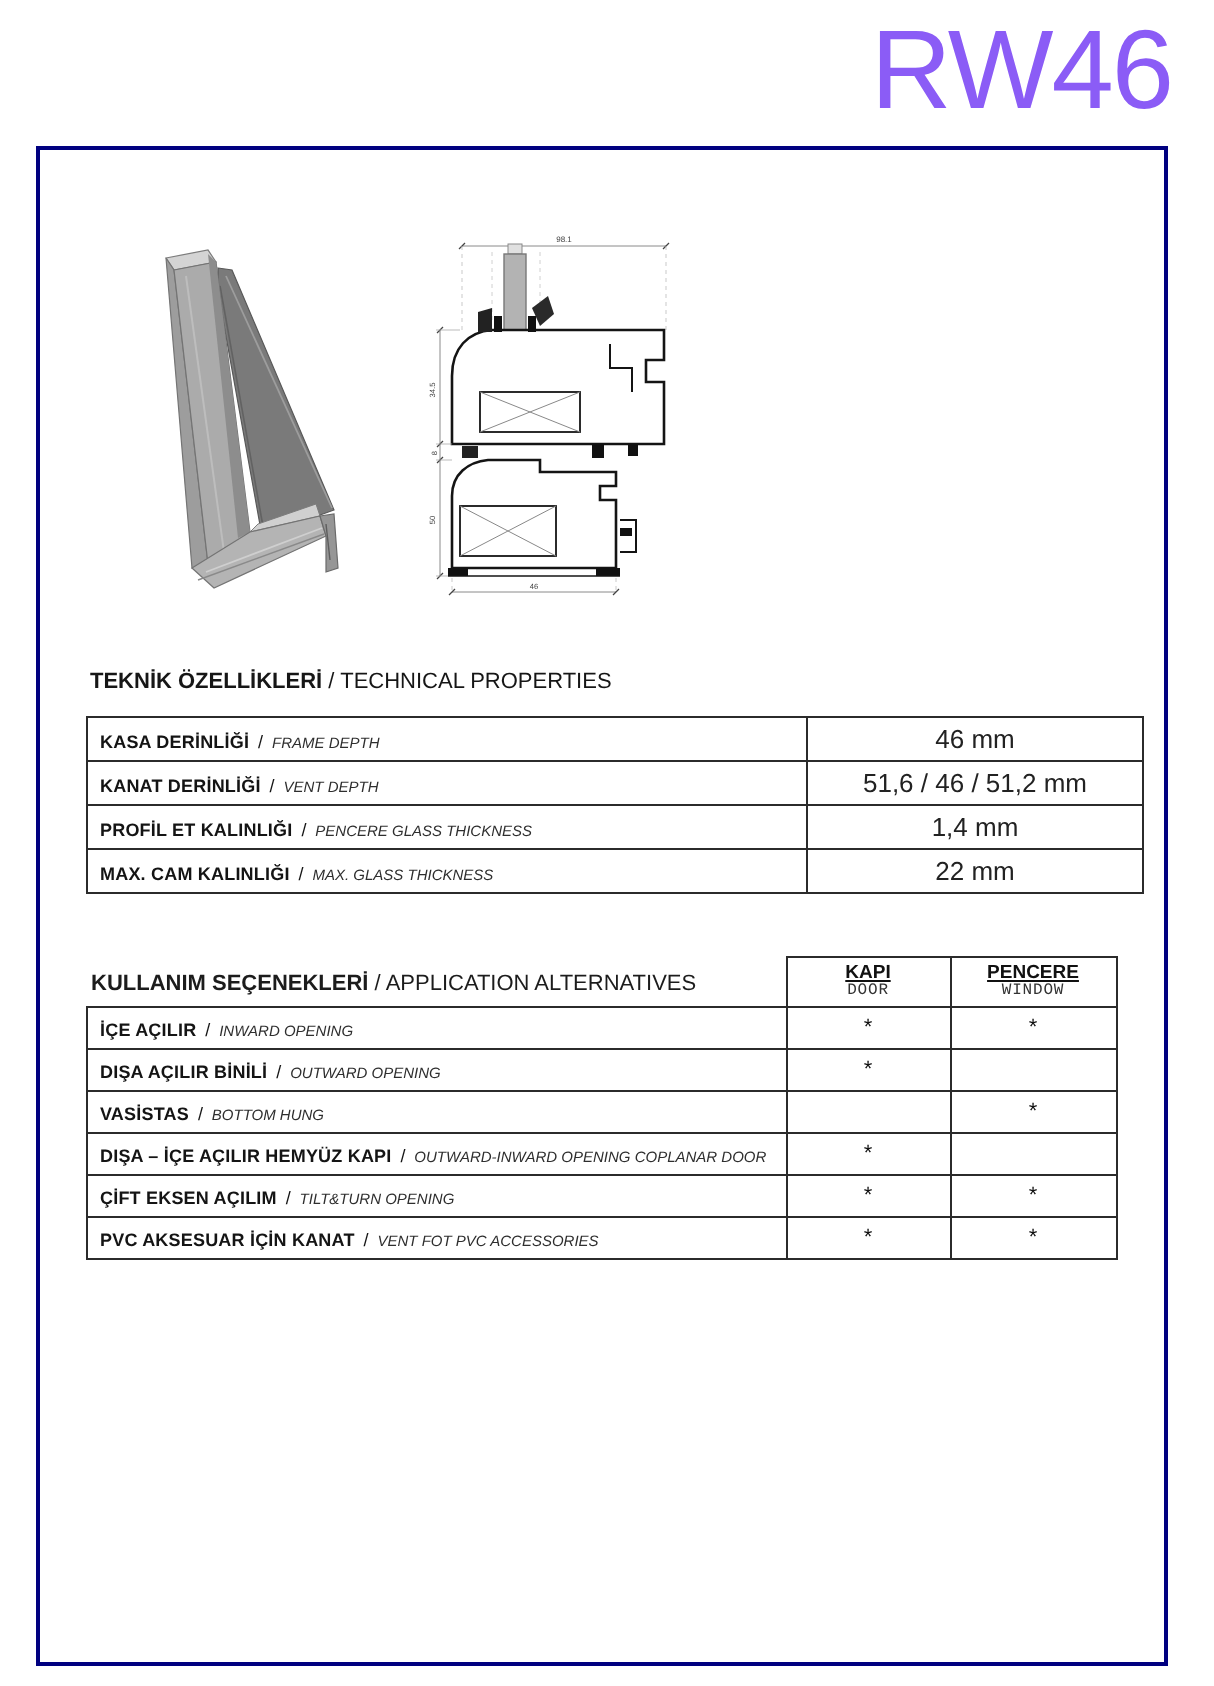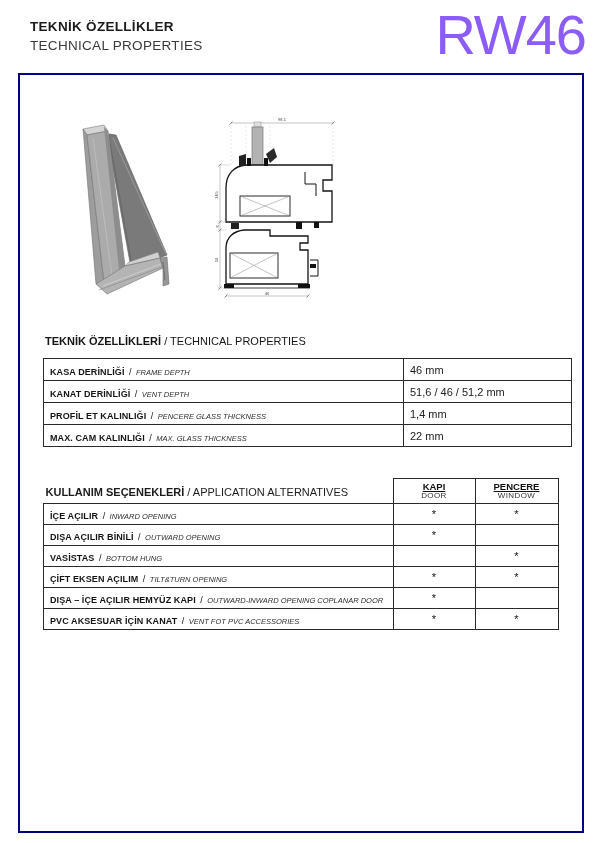--- a/index.html
+++ b/index.html
@@ -27,48 +27,44 @@
   
   .section-title{position:absolute;left:45px;font-size:11px;color:#161616;white-space:nowrap;}
   .section-title .tr{font-weight:bold;}
   .section-title .en{font-weight:normal;}
   .st-1{top:335px;}
   
   table{border-collapse:collapse;table-layout:fixed;}
   .props-table{position:absolute;left:43px;top:358px;width:502px;}
   .props-table td{border:1px solid #2b2b2b;height:21px;padding:0 6px;vertical-align:middle;}
   .props-table .col-label{width:347px;}
-  .props-table .col-value{width:155px;font-size:11px;color:#222;}
+  .props-table .col-value{width:155px;text-align:center;font-size:13px;color:#222;}
   .lbl-tr{font-weight:bold;font-size:9px;letter-spacing:.1px;color:#141414;}
   .lbl-sep{font-size:9px;color:#141414;}
   .lbl-en{font-style:italic;font-size:7.5px;color:#2e2e2e;}
   .app-table{position:absolute;left:43px;top:478px;width:502px;}
   .app-table td{border:1px solid #2b2b2b;vertical-align:middle;padding:0 6px;}
   .app-table .hdr td{height:24px;padding:0 2px;}
   .app-table td.no-border{border:none;padding:0 2px;}
   .app-table .col-lbl{width:345px;margin-top:32px;}
   .app-table .col-door{width:77px;text-align:center;}
   .app-table .col-win{width:78px;text-align:center;}
   .app-table tr.row td{height:20px;}
   .hdr-cell{text-align:center;line-height:1.05;}
   .hdr-tr{font-weight:bold;font-size:9.5px;color:#111;display:block;text-decoration:underline;}
-  .hdr-en{font-weight:normal;font-size:8px;color:#333;display:block;letter-spacing:.4px;}
+  .hdr-en{font-weight:normal;font-size:8px;color:#333;display:block;letter-spacing:.4px;font-family:Liberation Mono, monospace;}
   .app-title{font-size:11px;white-space:nowrap;}
   .app-title .tr{font-weight:bold;}
   .star{font-size:11px;color:#111;line-height:1;}
 </style>
 </head>
 <body>
 
 <div class="page">
 
-  <div class="doc-header">
-    <div class="doc-title-tr">TEKNİK ÖZELLİKLER</div>
-    <div class="doc-title-en">TECHNICAL PROPERTIES</div>
-  </div>
   <div class="product-code">RW46</div>
 
   <div class="content-frame"></div>
 
   <svg class="fig-3d" viewBox="0 0 130 190">
 
     <polygon points="46,18 53,19 104,139 68,152 46,30" fill="#7a7a7a" stroke="#585858" stroke-width="0.6"></polygon>
     <line x1="50" y1="22" x2="103" y2="138" stroke="#9d9d9d" stroke-width="0.9"></line>
     <line x1="47" y1="27" x2="69" y2="150" stroke="#626262" stroke-width="0.8"></line>
 
@@ -232,35 +228,35 @@
         <td class="col-lbl">
           <span class="lbl-tr">VASİSTAS</span>
           <span class="lbl-sep">/</span>
           <span class="lbl-en">BOTTOM HUNG</span>
         </td>
         <td class="col-door star"></td>
         <td class="col-win star">*</td>
       </tr>
       <tr class="row">
         <td class="col-lbl">
+          <span class="lbl-tr">DIŞA – İÇE AÇILIR HEMYÜZ KAPI</span>
+          <span class="lbl-sep">/</span>
+          <span class="lbl-en">OUTWARD-INWARD OPENING COPLANAR DOOR</span>
+        </td>
+        <td class="col-door star">*</td>
+        <td class="col-win star"></td>
+      </tr>
+      <tr class="row">
+        <td class="col-lbl">
           <span class="lbl-tr">ÇİFT EKSEN AÇILIM</span>
           <span class="lbl-sep">/</span>
           <span class="lbl-en">TILT&amp;TURN OPENING</span>
         </td>
         <td class="col-door star">*</td>
         <td class="col-win star">*</td>
-      </tr>
-      <tr class="row">
-        <td class="col-lbl">
-          <span class="lbl-tr">DIŞA – İÇE AÇILIR HEMYÜZ KAPI</span>
-          <span class="lbl-sep">/</span>
-          <span class="lbl-en">OUTWARD-INWARD OPENING COPLANAR DOOR</span>
-        </td>
-        <td class="col-door star">*</td>
-        <td class="col-win star"></td>
       </tr>
       <tr class="row">
         <td class="col-lbl">
           <span class="lbl-tr">PVC AKSESUAR İÇİN KANAT</span>
           <span class="lbl-sep">/</span>
           <span class="lbl-en">VENT FOT PVC ACCESSORIES</span>
         </td>
         <td class="col-door star">*</td>
         <td class="col-win star">*</td>
       </tr>

